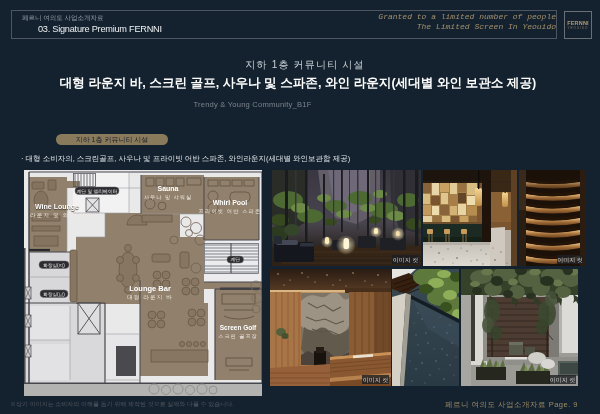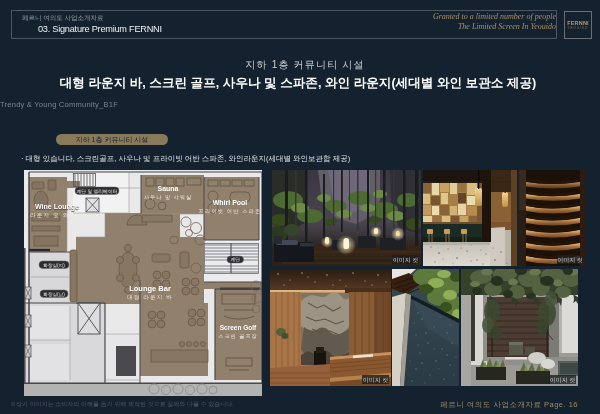--- a/index.html
+++ b/index.html
@@ -1,17 +1,17 @@
 <!DOCTYPE html>
 <html><head><meta charset="utf-8">
 <style>
 html,body{margin:0;padding:0}
 body{width:600px;height:414px;background:#14222f;font-family:"Liberation Sans",sans-serif;position:relative;overflow:hidden}
 .abs{position:absolute}
-.script{font-family:Liberation Serif, serif;font-style:italic;font-size:8px;color:#a6916c}
+.script{font-family:Liberation Mono, monospace;font-style:italic;font-size:8px;color:#a6916c}
 </style></head>
 <body>
 
 <div class="abs" style="left:11px;top:10px;width:544px;height:27px;border:1px solid #4c5560"></div>
 
 <div class="abs" style="left:22px;top:14px;font-size:6.5px;color:#9aa2ac;letter-spacing:0">페르니 여의도 사업소개자료</div>
 
 <div class="abs" style="left:38px;top:24px;font-size:9.2px;color:#eef1f3;letter-spacing:-0.25px">03. Signature Premium FERNNI</div>
 
 <div class="abs script" style="right:44px;top:12px">Granted to a limited number of people</div>
@@ -20,25 +20,25 @@
 
 <div class="abs" style="left:564px;top:11px;width:26px;height:26px;border:1px solid #6a6f76;text-align:center">
 <div style="margin-top:8px;font-size:5.5px;font-weight:bold;color:#b09a72;letter-spacing:0.2px;white-space:nowrap">FERNNI</div>
 <div style="font-size:3px;color:#8d7c5f;letter-spacing:1px">YEOUIDO</div>
 </div>
 
 <div class="abs" style="left:5px;top:58px;width:600px;text-align:center;font-size:10px;color:#ccd2d8;letter-spacing:1.2px">지하 1층 커뮤니티 시설</div>
 
 <div class="abs" style="left:-2px;top:75px;width:600px;text-align:center;font-size:12.6px;font-weight:bold;color:#fdfdfd">대형 라운지 바, 스크린 골프, 사우나 및 스파존, 와인 라운지(세대별 와인 보관소 제공)</div>
 
-<div class="abs" style="left:0;top:100px;width:505px;font-size:7.6px;color:#7d838c;letter-spacing:0.2px">Trendy &amp; Young Community_B1F</div>
+<div class="abs" style="left:0;top:100px;width:505px;text-align:center;font-size:7.6px;color:#7d838c;letter-spacing:0.2px">Trendy &amp; Young Community_B1F</div>
 
 <div class="abs" style="left:56px;top:134px;width:112px;height:11px;background:#8a7a5c;border-radius:5.5px;text-align:center;line-height:11px;font-size:7px;color:#141e29">지하 1층 커뮤니티 시설</div>
 
-<div class="abs" style="left:21px;top:154px;font-size:7.5px;color:#dfe3e6">· 대형 있습니다, 스크린골프, 사우나 및 프라이빗 어반 스파존, 와인라운지(세대별 와인보관함 제공)</div>
+<div class="abs" style="left:21px;top:154px;font-size:7.5px;color:#dfe3e6">· 대형 소비자의, 스크린골프, 사우나 및 프라이빗 어반 스파존, 와인라운지(세대별 와인보관함 제공)</div>
 
 <svg class="abs" style="left:24px;top:170px" width="238" height="226" viewBox="0 0 238 226">
 
 <rect x="0" y="0" width="238" height="214" fill="#e9e9ea"></rect>
 
 <rect x="0" y="213" width="238" height="13" fill="#b3b3b1"></rect>
 
 <rect x="49" y="2" width="56" height="41" fill="#f2f2f3"></rect>
 
 <rect x="5" y="82" width="47" height="51" fill="#d8d8da"></rect>
@@ -751,13 +751,13 @@
 
 <rect x="97" y="92" width="20" height="15" fill="#55605c"></rect>
 <rect x="99" y="94" width="18" height="11" fill="#3d4844"></rect>
 
 <rect x="88" y="106" width="27" height="9" fill="#1d1f22" opacity="0.8"></rect>
 <text x="101.5" y="112.7" text-anchor="middle" font-size="6" fill="#dddddd" font-family="Liberation Sans">이미지 컷</text>
 </svg>
 
 <div class="abs" style="left:10px;top:400px;font-size:6px;color:#515861">※상기 이미지는 소비자의 이해를 돕기 위해 제작된 것으로 실제와 다를 수 있습니다.</div>
 
-<div class="abs" style="right:22px;top:400px;font-size:7.5px;letter-spacing:0.5px;color:#9f8c66">페르니 여의도 사업소개자료 Page. 16</div>
+<div class="abs" style="right:22px;top:400px;font-size:7.5px;letter-spacing:0.5px;color:#9f8c66">페르니 여의도 사업소개자료 Page. 9</div>
 
 </body></html>

